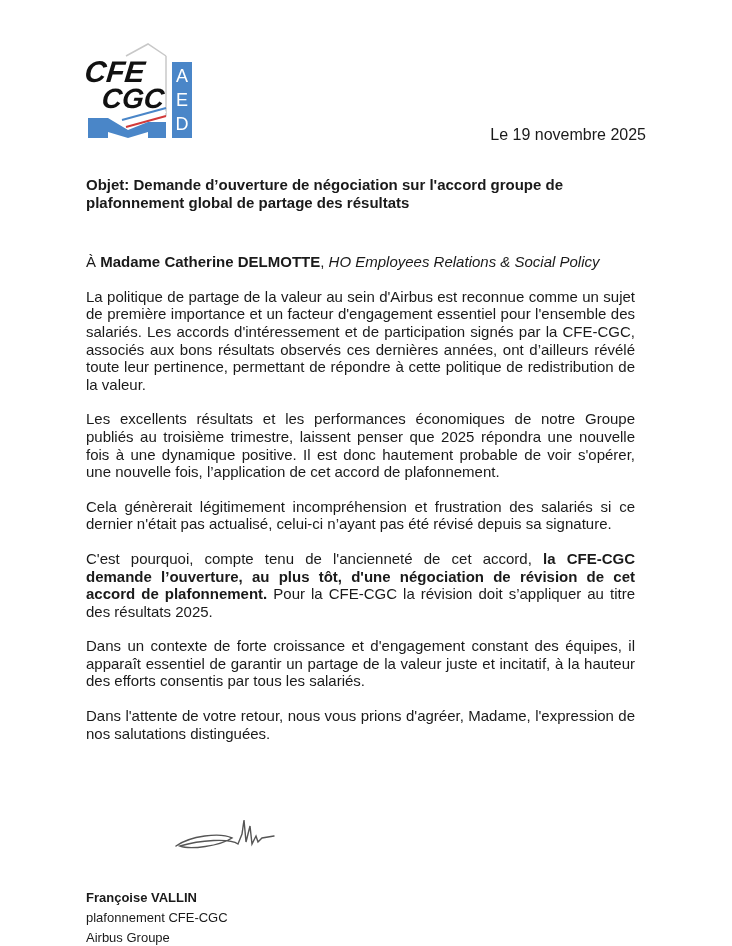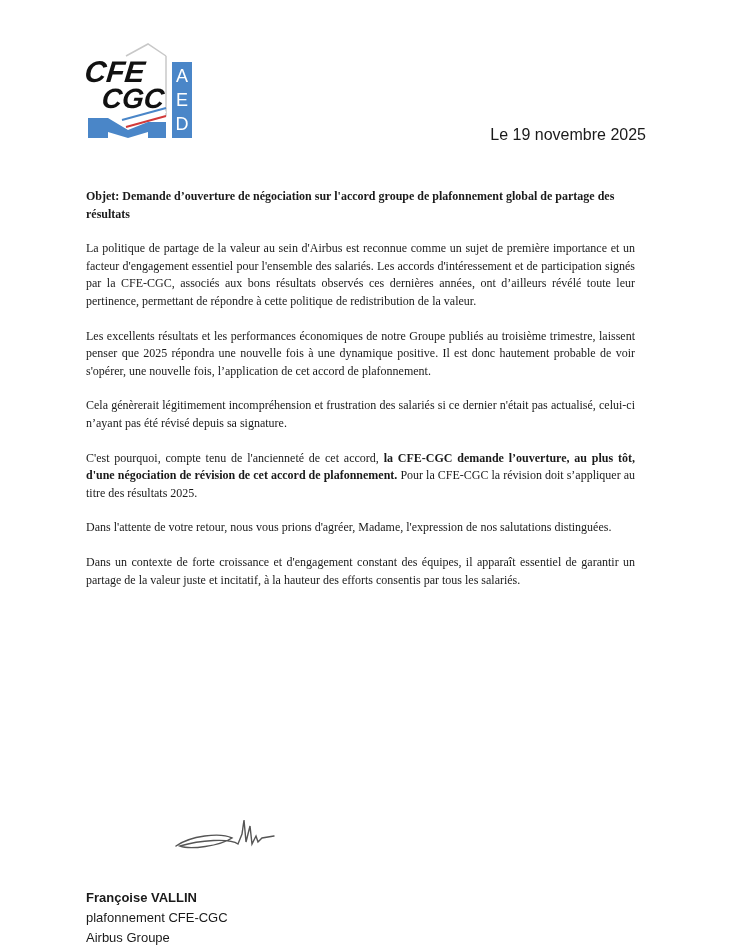--- a/index.html
+++ b/index.html
@@ -2,21 +2,21 @@
 <html><head>
 <meta charset="utf-8">
 <style>
   html, body { margin: 0; padding: 0; background: #ffffff; }
   body {
     width: 732px; height: 946px; position: relative; overflow: hidden;
     font-family: "Liberation Sans", sans-serif; color: #1a1a1a;
   }
   .logo { position: absolute; left: 86px; top: 42px; width: 108px; height: 96px; }
   .date { position: absolute; right: 86px; top: 126px; font-size: 16px; }
-  .content { position: absolute; left: 86px; top: 188px; width: 560px; font-size: 12px; line-height: 17.6px; font-family: Liberation Serif, serif; }
+  .content { position: absolute; left: 86px; top: 176px; width: 560px; font-size: 15px; line-height: 17.6px; }
   .subject { font-weight: bold; margin: 0; }
   .recipient { margin: 42px 0 0 0; }
   .recipient .role { font-style: italic; }
   .greeting { margin: 30px 0 0 0; }
   p.body { margin: 17px 11px 0 0; text-align: justify; }
   .signature-img { position: absolute; left: 170px; top: 816px; width: 110px; height: 40px; }
   .signer { position: absolute; left: 86px; top: 888px; font-size: 13px; line-height: 20px; }
   .signer .name { font-weight: bold; }
   b { font-weight: bold; }
 </style>
@@ -44,34 +44,39 @@
 </svg>
 
 <div class="date">Le 19 novembre 2025</div>
 
 <div class="content">
   <p class="subject">
     <span>Objet:</span>
     <span>Demande d’ouverture de négociation sur l'accord groupe de plafonnement global de partage des résultats</span>
   </p>
 
+  <p class="recipient">
+    <span>À</span>
+    <b>Madame Catherine DELMOTTE</b><span>,</span>
+    <span class="role">HO Employees Relations &amp; Social Policy</span>
+  </p>
 
 
   <p class="body">La politique de partage de la valeur au sein d'Airbus est reconnue comme un sujet de première importance et un facteur d'engagement essentiel pour l'ensemble des salariés. Les accords d'intéressement et de participation signés par la CFE-CGC, associés aux bons résultats observés ces dernières années, ont d’ailleurs révélé toute leur pertinence, permettant de répondre à cette politique de redistribution de la valeur.</p>
 
 
   <p class="body">Les excellents résultats et les performances économiques de notre Groupe publiés au troisième trimestre, laissent penser que 2025 répondra une nouvelle fois à une dynamique positive. Il est donc hautement probable de voir s'opérer, une nouvelle fois, l’application de cet accord de plafonnement.</p>
 
   <p class="body">Cela génèrerait légitimement incompréhension et frustration des salariés si ce dernier n'était pas actualisé, celui-ci n’ayant pas été révisé depuis sa signature.</p>
 
   <p class="body"><span>C'est pourquoi, compte tenu de l'ancienneté de cet accord, </span><b>la CFE-CGC demande l’ouverture, au plus tôt, d'une négociation de révision de cet accord de plafonnement.</b><span> Pour la CFE-CGC la révision doit s’appliquer au titre des résultats 2025.</span></p>
 
+  <p class="body">Dans un contexte de forte croissance et d'engagement constant des équipes, il apparaît essentiel de garantir un partage de la valeur juste et incitatif, à la hauteur des efforts consentis par tous les salariés.</p>
+
   <p class="body">Dans l'attente de votre retour, nous vous prions d'agréer, Madame, l'expression de nos salutations distinguées.</p>
-
-  <p class="body">Dans un contexte de forte croissance et d'engagement constant des équipes, il apparaît essentiel de garantir un partage de la valeur juste et incitatif, à la hauteur des efforts consentis par tous les salariés.</p>
 </div>
 
 <svg class="signature-img" viewBox="0 0 110 40">
   <path d="M6,30 C20,20 50,16 62,22 C50,30 20,34 10,30 C30,24 60,22 68,28 L72,18 L74,4 L76,26 L80,10 L82,28 L86,20 L88,26 L92,22 L104,20" fill="none" stroke="#555" stroke-width="1.4" stroke-linecap="round"></path>
 </svg>
 
 <div class="signer">
   <div class="name">Françoise VALLIN</div>
   <div>plafonnement CFE-CGC</div>
   <div>Airbus Groupe</div>

